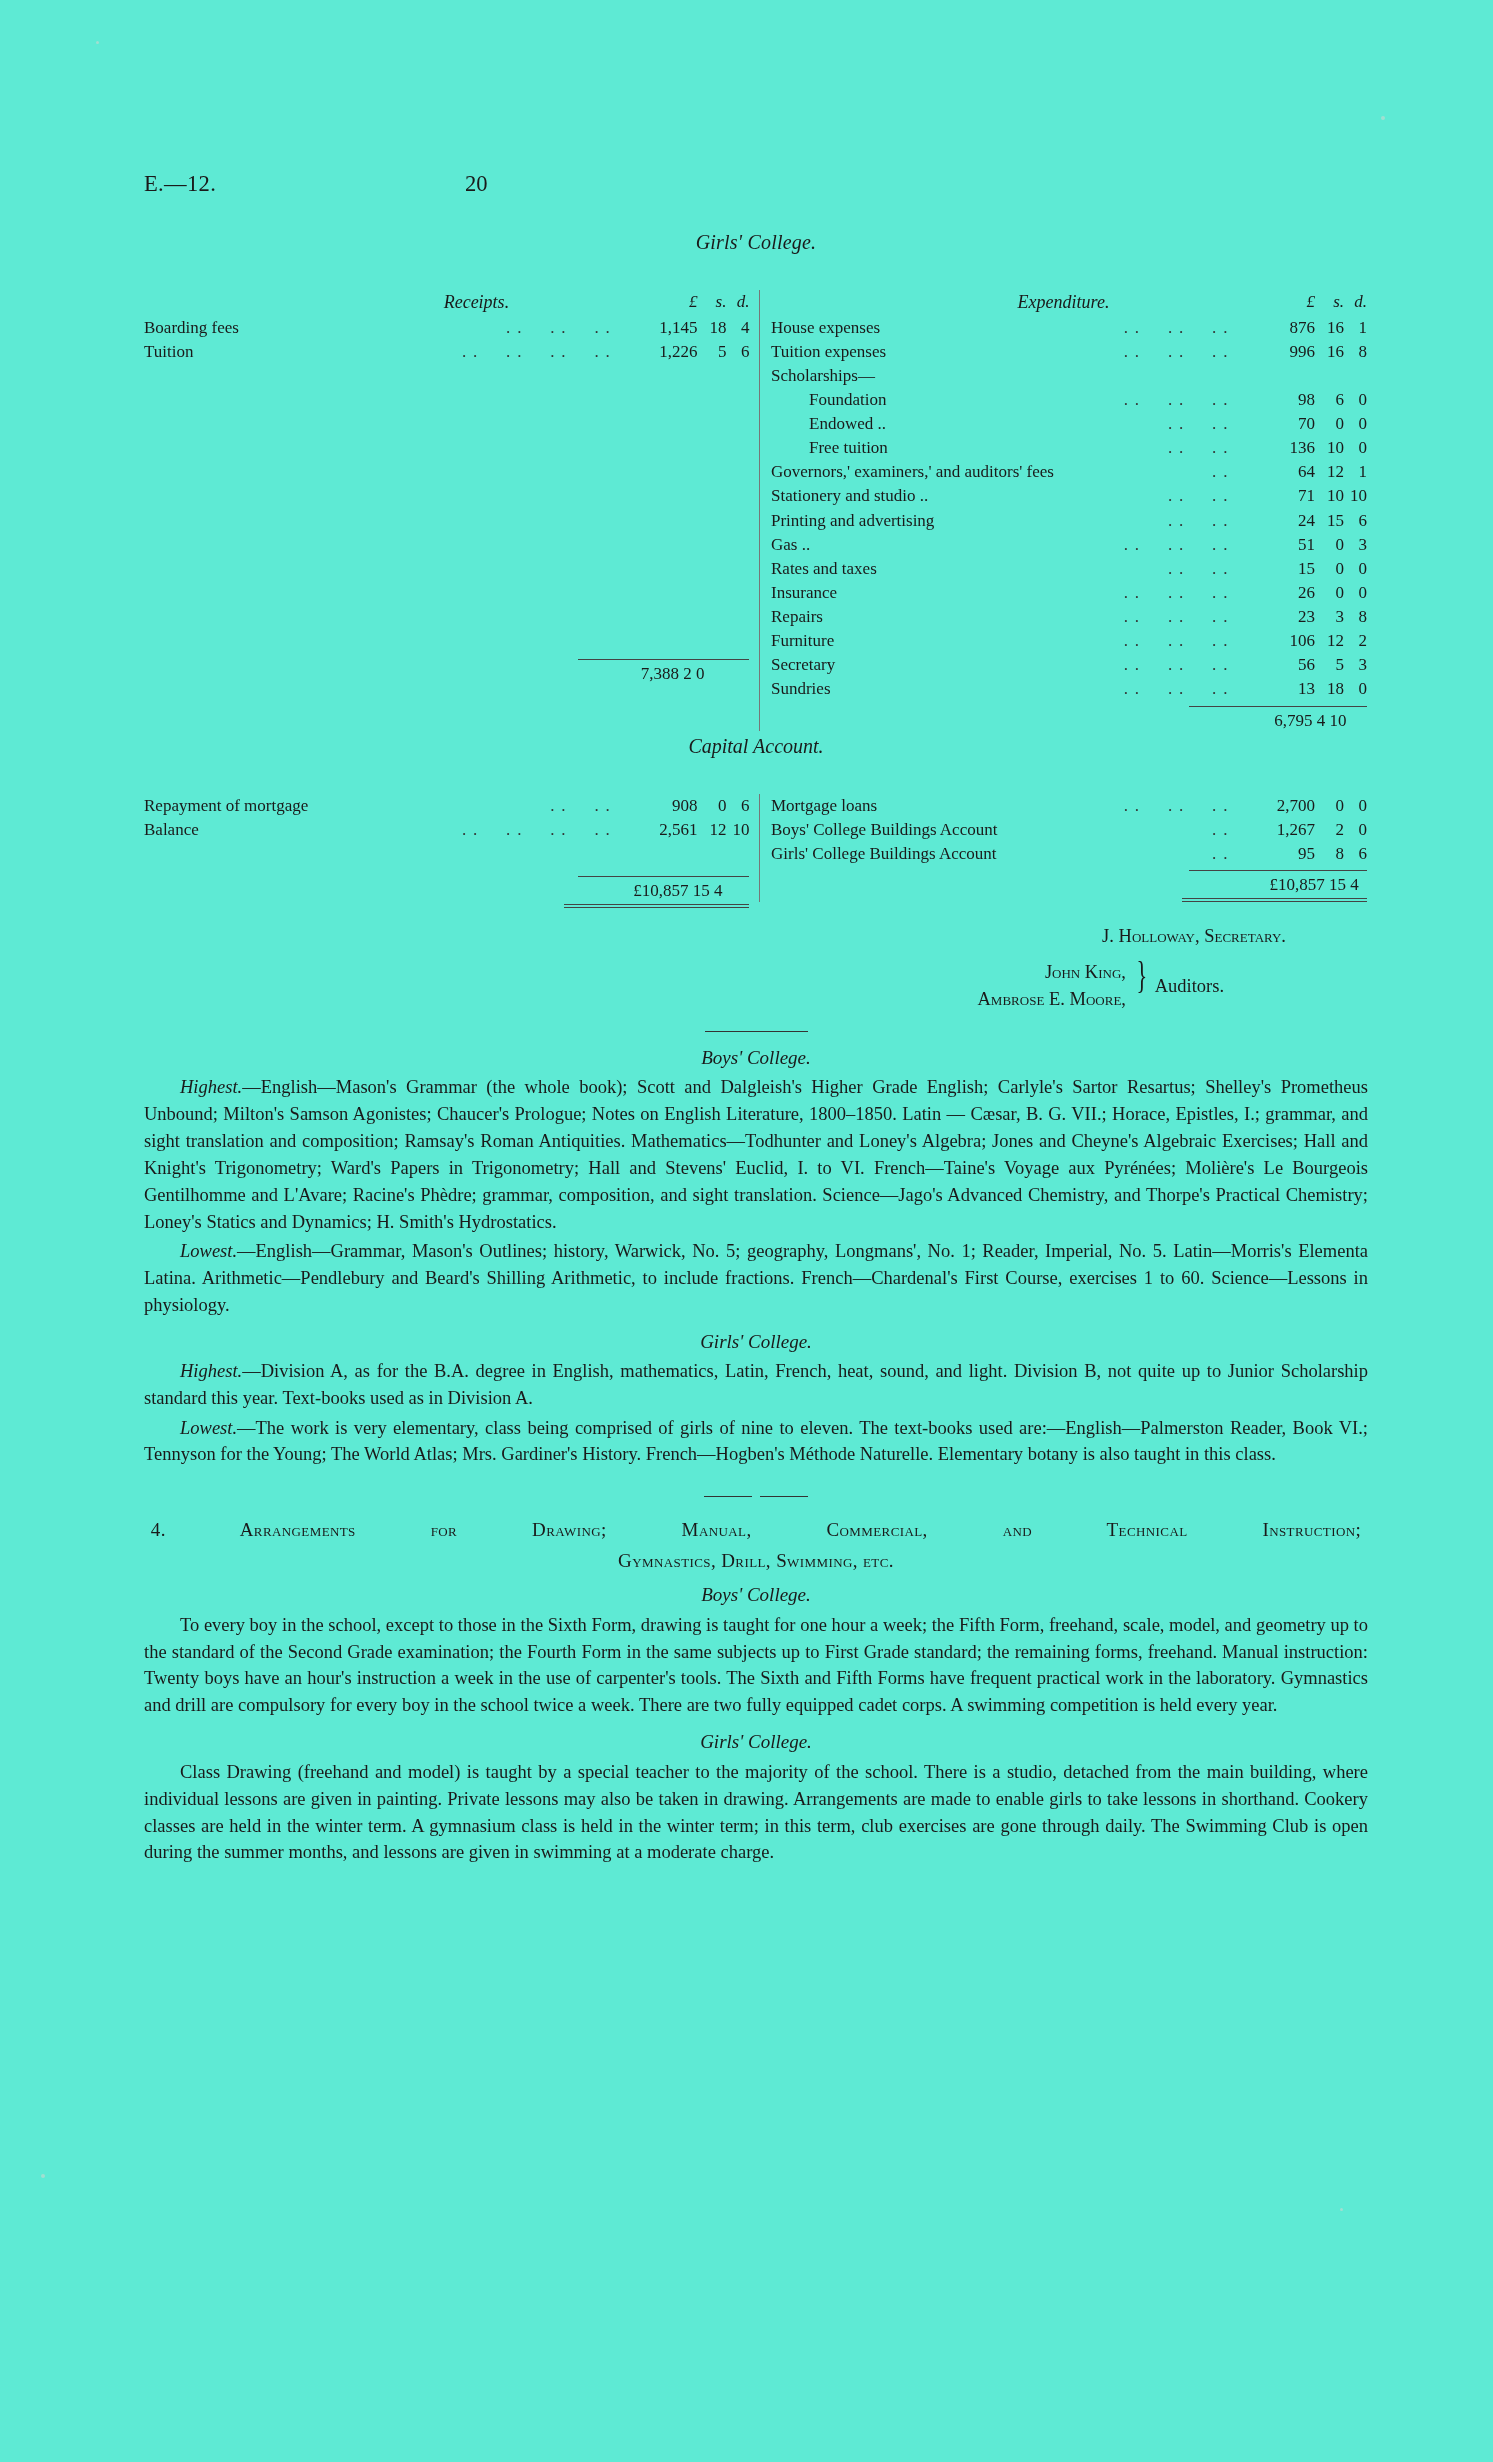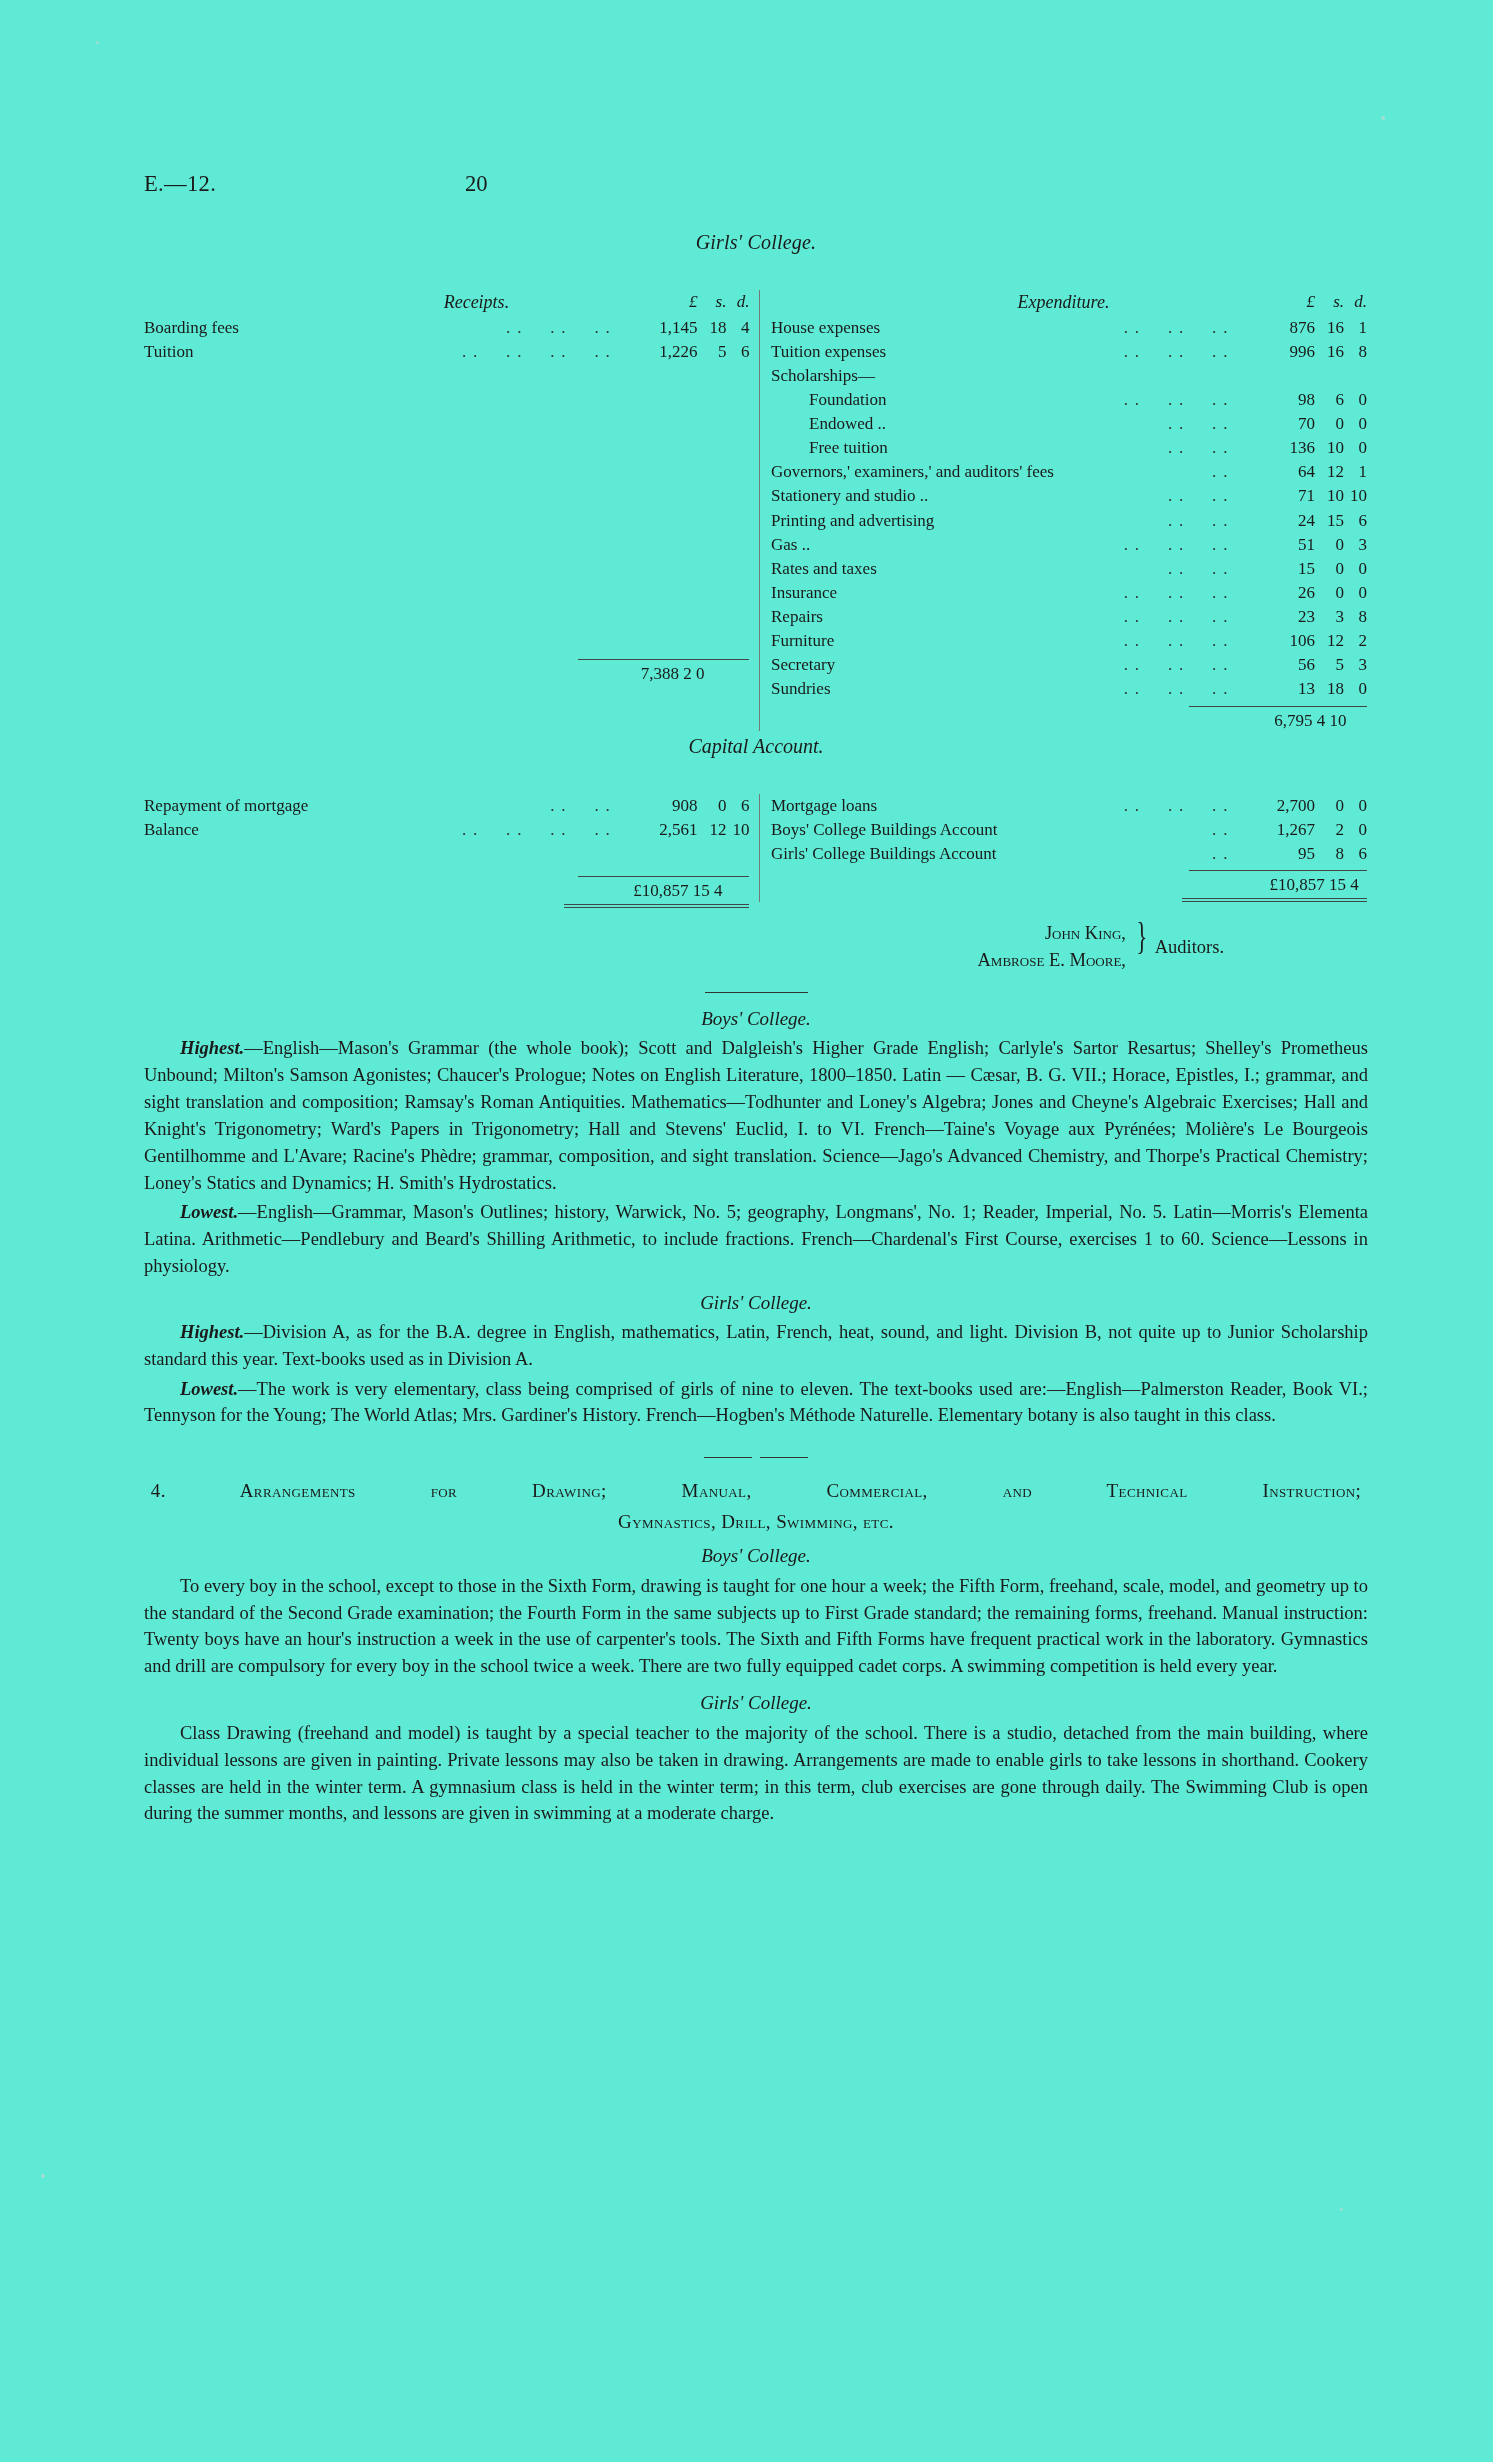--- a/index.html
+++ b/index.html
@@ -216,21 +216,21 @@
     text-align: center;
     margin: 12.3px 0 5.5px 0;
   }
   p.body {
     font-size: 18.5px;
     line-height: 1.45;
     text-align: justify;
     margin: 0 0 2.7px 0;
   }
   p.body .ind { display: inline-block; width: 36px; }
-  .lead { font-style: italic; font-weight: bold; }
+  .lead { font-style: italic; }
 
   
   .speck {
     position: absolute;
     background: #d8d5cd;
     border-radius: 50%;
     opacity: .55;
   }
 </style>
 </head>
@@ -425,20 +425,21 @@
               <span class="p w-pounds">95</span><span class="p w-s">8</span><span class="p w-d">6</span>
             </div>
           </div>
           <div class="rule-r"></div>
           <div class="totline" style="padding-right:8.2px;">£10,857  15   4</div>
           <div class="dbl-rule"></div>
         </div>
       </div>
     </div>
 
+    <div class="sig-right sc">J. Holloway, Secretary.</div>
 
 
     <div class="auditors">
       <div class="aud-names">
         <div class="sc">John King,</div>
         <div class="sc">Ambrose E. Moore,</div>
       </div>
       <div class="aud-brace">}</div>
       <div class="aud-label">Auditors.</div>
     </div>

